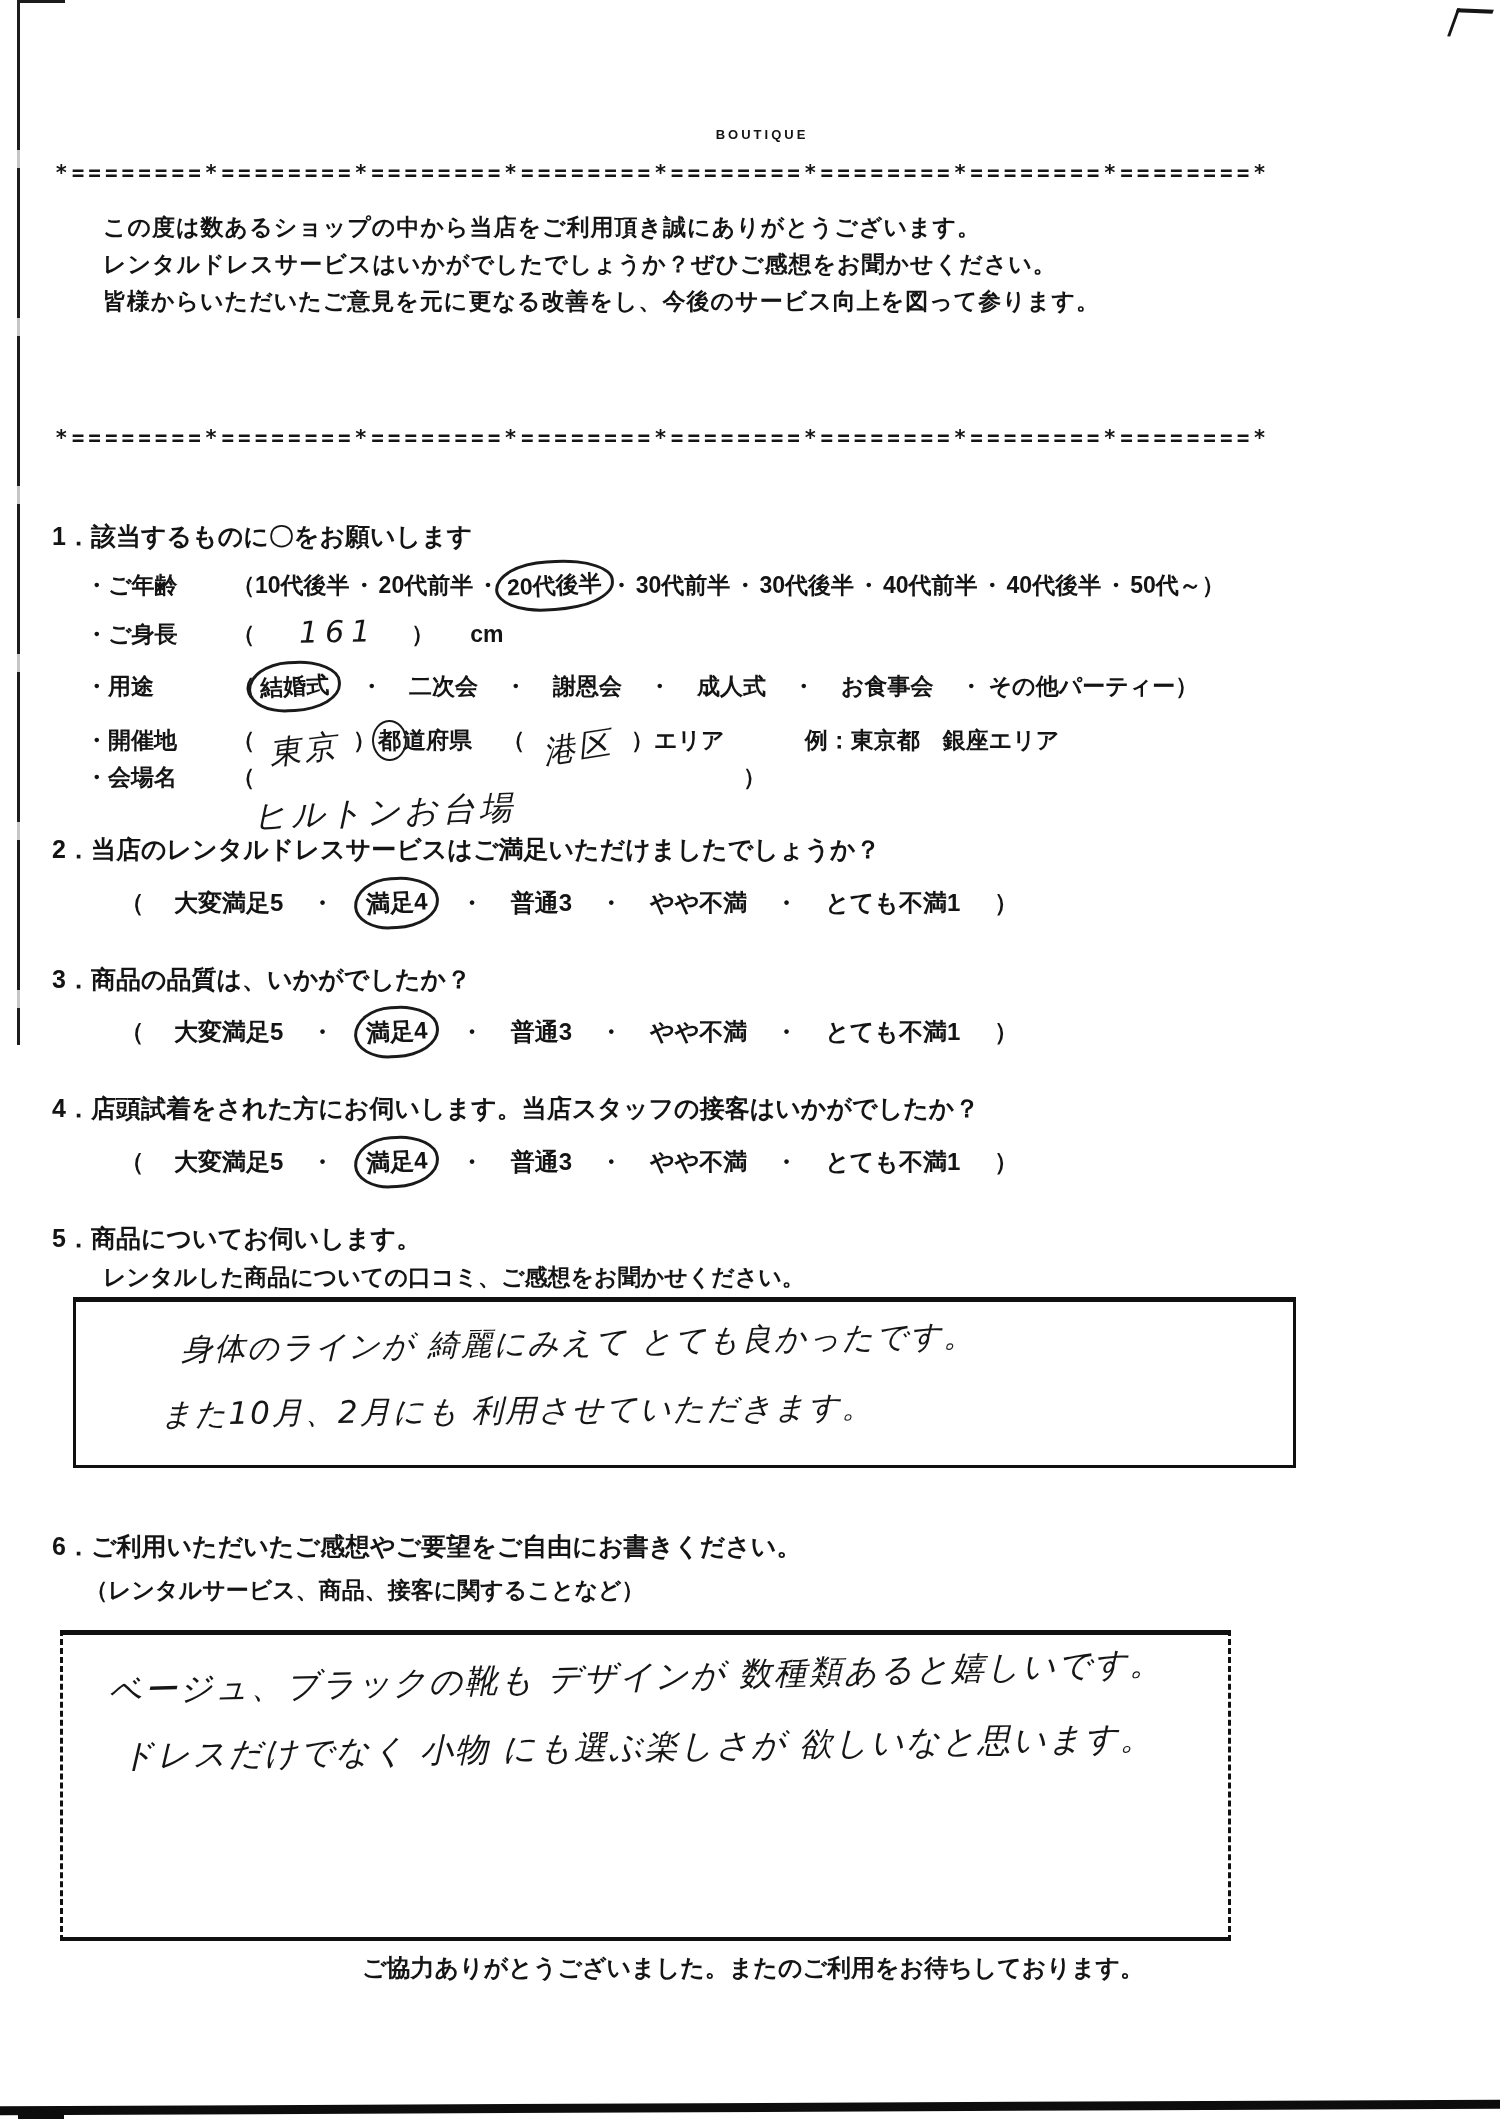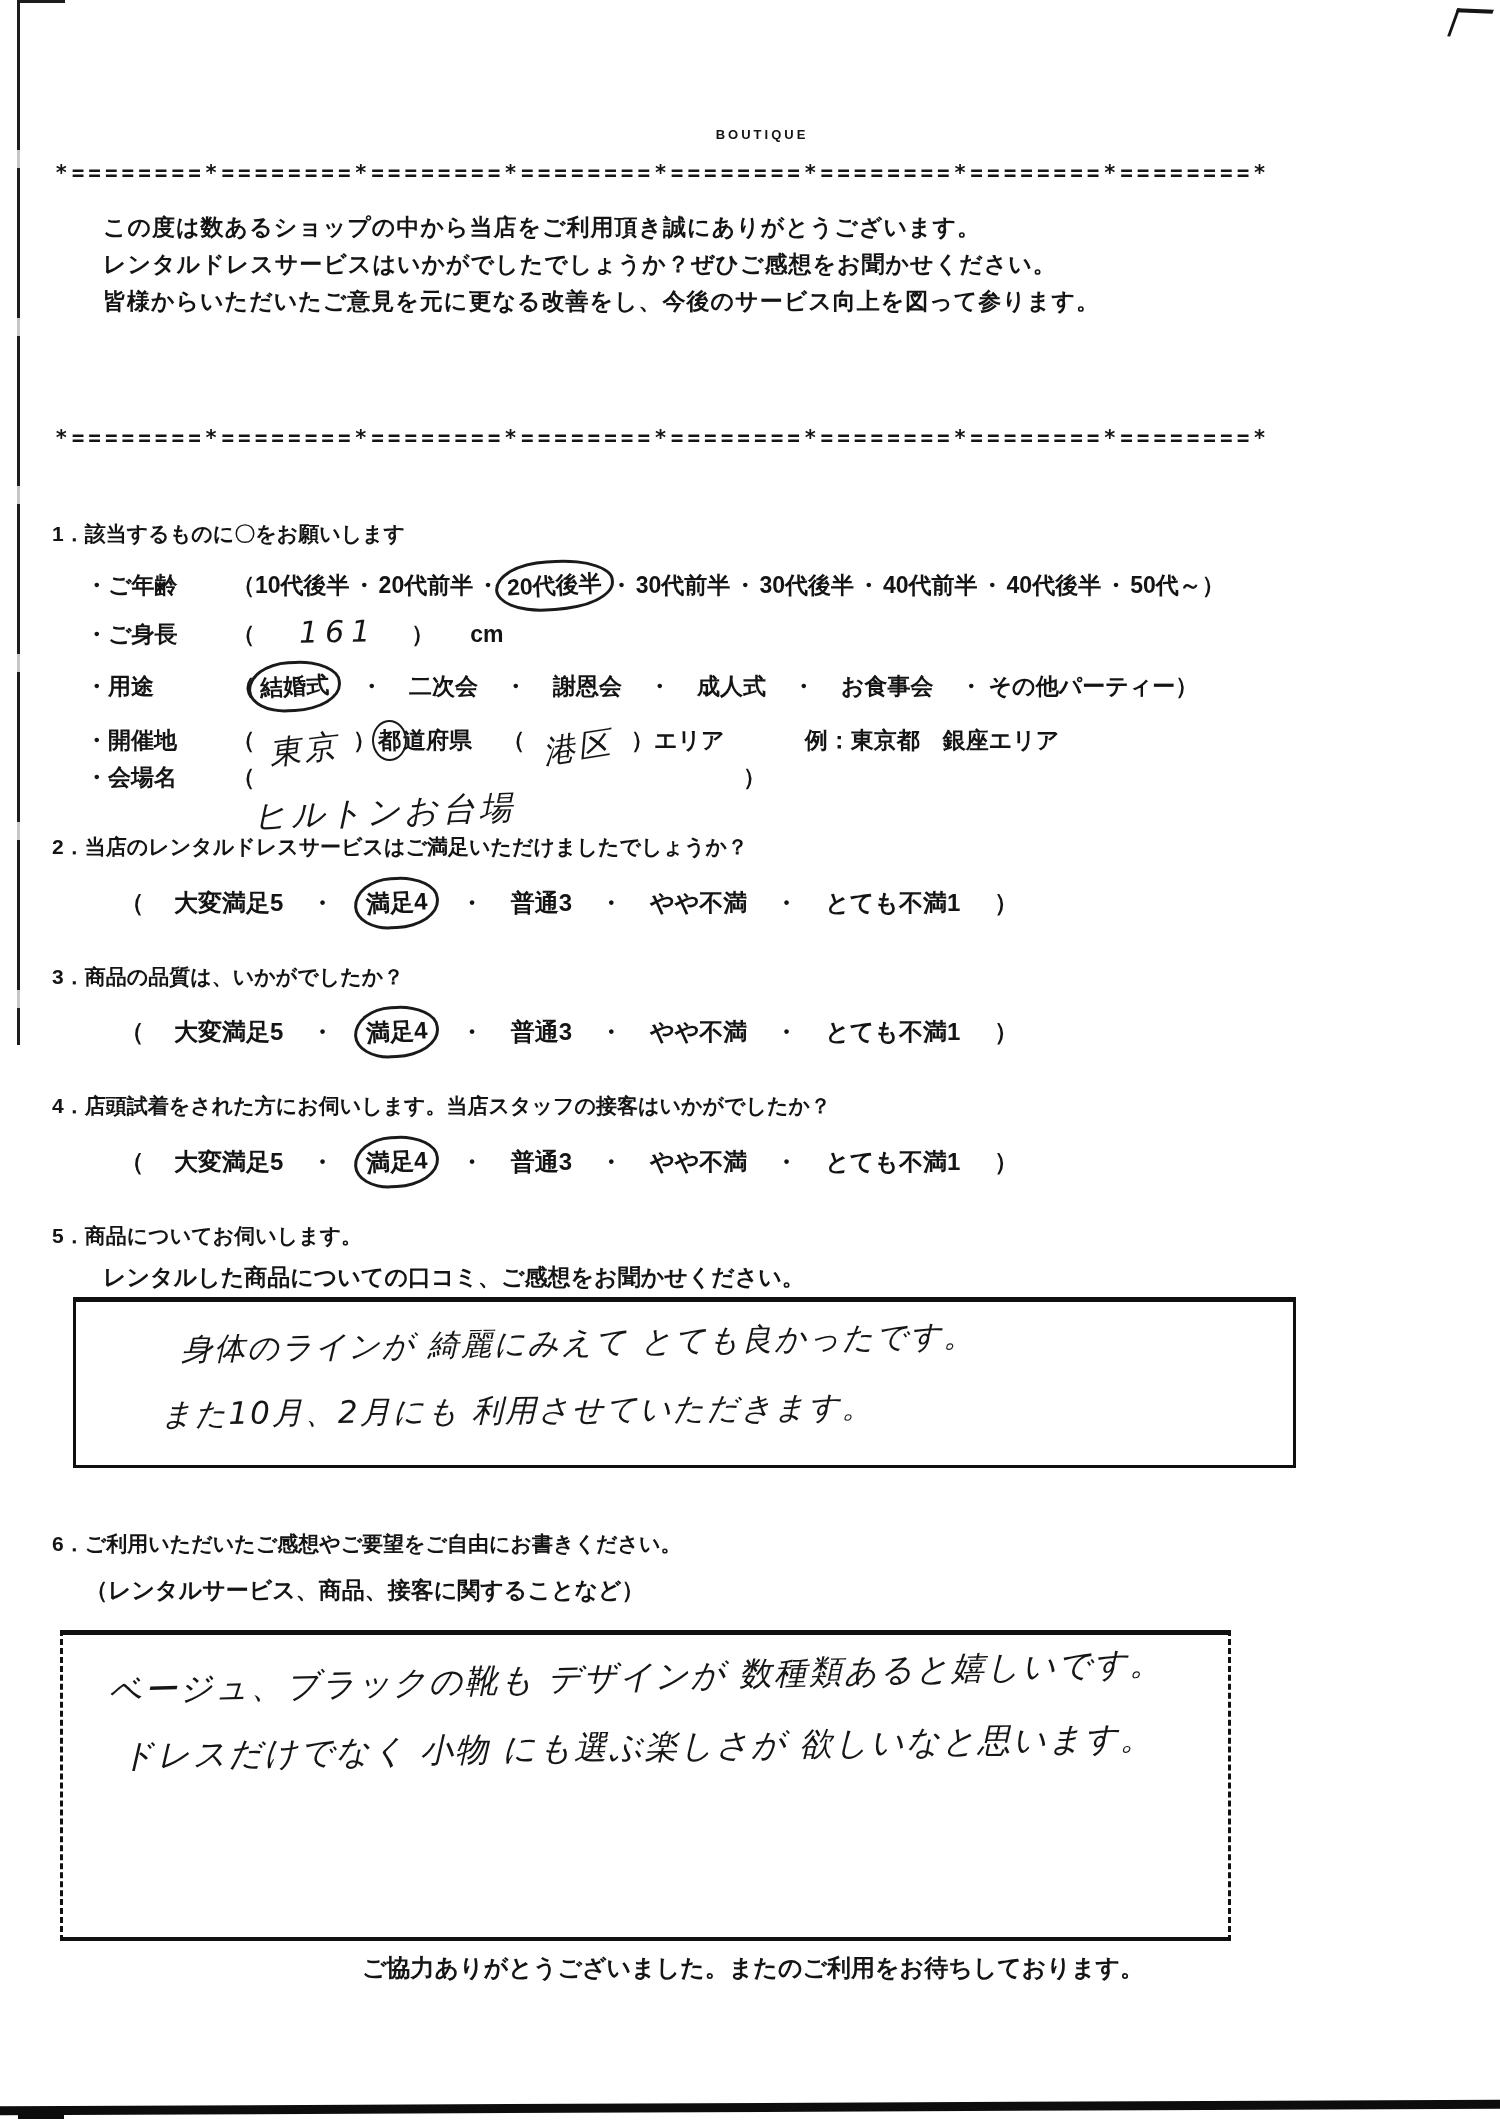--- a/index.html
+++ b/index.html
@@ -22,21 +22,21 @@
     font-size:38px; font-weight:700; letter-spacing:1px; }
   .brand-sub { position:absolute; top:127px; left:12px; width:100%; text-align:center;
     font-size:13px; font-weight:700; letter-spacing:3px; }
   .doc-title { position:absolute; top:139px; left:0; width:100%; text-align:center;
     font-size:33px; font-weight:700; letter-spacing:2px; }
   .divider { position:absolute; left:55px; width:1295px; overflow:hidden; white-space:nowrap;
     font-family:"DejaVu Sans Mono", monospace; font-size:21px; font-weight:700; letter-spacing:4px; }
   
   .intro-line { position:absolute; left:103px; font-size:23px; font-weight:700;
     letter-spacing:1px; white-space:nowrap; }
-  .q-heading { position:absolute; left:52px; font-size:21px; font-weight:700; white-space:nowrap; }
+  .q-heading { position:absolute; left:52px; font-size:25px; font-weight:700; white-space:nowrap; }
   .sub { position:absolute; font-size:23px; font-weight:700; white-space:nowrap; }
   .row { position:absolute; left:85px; font-size:23px; font-weight:700; white-space:nowrap; }
   .flabel { display:inline-block; width:124px; }
   .age-row .sep { margin:0 3px; }
   .purpose-row .sep { margin:0 26px; }
   .loc-gap { display:inline-block; width:30px; }
   .scale-row { position:absolute; left:120px; font-size:24px; font-weight:700; white-space:nowrap; }
   .scale-row .sep { display:inline-block; margin:0 27px; }
   .scale-row .open { margin-right:30px; }
   .scale-row .close { margin-left:34px; }

